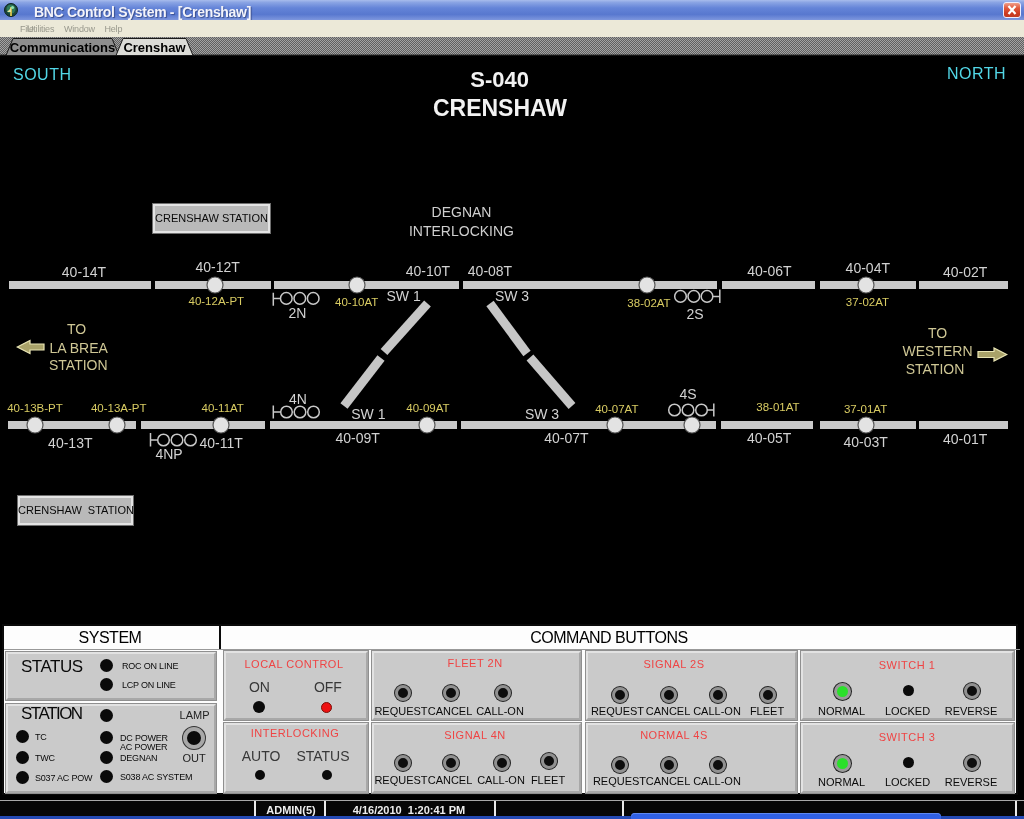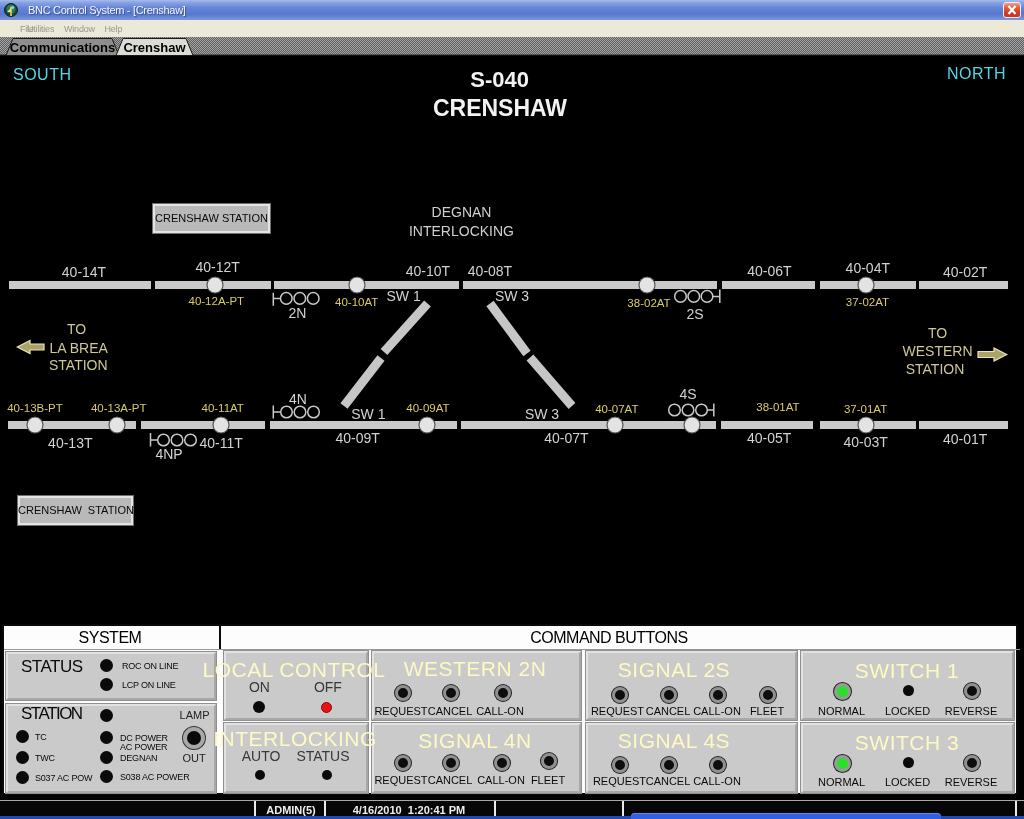--- a/index.html
+++ b/index.html
@@ -1,28 +1,28 @@
 <!DOCTYPE html>
 <html><head><meta charset="utf-8">
 <style>
 *{margin:0;padding:0;box-sizing:border-box}
 html,body{width:1024px;height:819px;background:#000;overflow:hidden;font-family:"Liberation Sans",sans-serif}
 #titlebar{position:absolute;left:0;top:0;width:1024px;height:20px;background:linear-gradient(180deg,#a8bcec 0%,#8aa4e4 12%,#6484d8 40%,#5878cf 72%,#7e97dd 100%)}
-#titletxt{position:absolute;left:28px;top:4px;font-size:11px;font-weight:normal;color:#f4f4fa;text-shadow:1px 1px 1px #3a4f8e;letter-spacing:-0.3px}
+#titletxt{position:absolute;left:34px;top:4px;font-size:14px;font-weight:bold;color:#f4f4fa;text-shadow:1px 1px 1px #3a4f8e;letter-spacing:-0.3px}
 #closebtn{position:absolute;right:3px;top:2px;width:18px;height:16px;border-radius:3px;border:1px solid #eef;background:linear-gradient(180deg,#f0a08c 0%,#e25a3e 35%,#cc3a20 75%,#c23a20 100%);color:#fff;font-size:12px;font-weight:bold;text-align:center;line-height:14px}
 #menubar{position:absolute;left:0;top:20px;width:1024px;height:17px;background:#ece9d8;font-size:9px;color:#98988c}
 #menubar span{position:absolute;top:4px;letter-spacing:-0.2px}
 #tabstrip{position:absolute;left:0;top:37px}
 #diagram{position:absolute;left:0;top:56px}
 .btn{position:absolute;background:#b9b9b9;border:1px solid #6f6f6f;box-shadow:inset 0 0 0 2px #e3e3e3;color:#0a0a0a;font-size:11px;text-align:center}
 #bpanel{position:absolute;left:2px;top:624px;width:1016px;height:171px;background:#fdfdfd;border:2px solid #0a0a0a}
 .hx{position:absolute;font-size:16px;color:#000;letter-spacing:-0.5px;text-align:center}
 .pnl{position:absolute;background:#cacaca;border:2px solid #e2e2e2;border-right-color:#a8a8a8;border-bottom-color:#a8a8a8;box-shadow:0 0 0 1px #8f8f8f}
 .ctr{position:absolute;transform:translateX(-50%);white-space:nowrap}
-.t16{font-size:21px;letter-spacing:0.5px;color:#fef9c3}
+.t16{font-size:11px;letter-spacing:0.5px;color:#ef4444}
 .t17{font-size:17px;letter-spacing:-0.5px;color:#0a0a0a;position:absolute}
 .t14{font-size:14px;color:#383838}
 .lbl{position:absolute;font-size:9px;letter-spacing:-0.2px;color:#0a0a0a;white-space:nowrap}
 .lbc{font-size:11px;color:#0a0a0a}
 .pushbtn{position:absolute;box-sizing:content-box;width:10px;height:10px;border-radius:50%;background:#0d0d0d;border:3px solid #919191;box-shadow:0 0 0 1px #222}
 .gled{position:absolute;box-sizing:content-box;width:11px;height:11px;border-radius:50%;background:#2ae02a;border:3px solid #9a9a9a;box-shadow:0 0 0 1px #222}
 .dot{position:absolute;border-radius:50%;background:#0a0a0a}
 .sled{position:absolute;width:13px;height:13px;border-radius:50%;background:#0a0a0a}
 #statusbar{position:absolute;left:0;top:800px;width:1024px;height:16px;background:#060606;border-top:1px solid #a8a8a8}
 .sep{position:absolute;top:801px;width:2px;height:15px;background:#e9e9e9}
@@ -208,35 +208,35 @@
 <div class="lbl" style="left:35px;top:752.5px">TWC</div>
 <div class="sled" style="left:16px;top:770.5px"></div>
 <div class="lbl" style="left:35px;top:772.5px">S037 AC POW</div>
 <div class="sled" style="left:100px;top:708.5px"></div>
 <div class="lbl" style="left:120px;top:742px">AC POWER</div>
 <div class="sled" style="left:100px;top:731px"></div>
 <div class="lbl" style="left:120px;top:733px">DC POWER</div>
 <div class="sled" style="left:100px;top:751px"></div>
 <div class="lbl" style="left:120px;top:753px">DEGNAN</div>
 <div class="sled" style="left:100px;top:770px"></div>
-<div class="lbl" style="left:120px;top:772px">S038 AC POWER</div>
+<div class="lbl" style="left:120px;top:772px">S038 AC SYSTEM</div>
 <div class="ctr" style="left:194.5px;top:709px;font-size:11px;color:#222">LAMP</div>
 <div style="position:absolute;box-sizing:content-box;left:183px;top:726.5px;width:14px;height:14px;border-radius:50%;background:#0a0a0a;border:4px solid #a8a8a8;box-shadow:0 0 0 1px #333"></div>
 <div class="ctr" style="left:194px;top:752px;font-size:11px;color:#222">OUT</div>
 <div class="ctr t16" style="left:294px;top:658px">LOCAL CONTROL</div>
 <div class="ctr t14" style="left:259.4px;top:679px">ON</div>
 <div class="ctr t14" style="left:327.9px;top:679px">OFF</div>
 <div class="dot" style="left:253.4px;top:701px;width:12px;height:12px"></div>
 <div style="position:absolute;box-sizing:content-box;left:321px;top:702px;width:9px;height:9px;border-radius:50%;background:#ee1111;border:1px solid #7a0f08"></div>
 <div class="ctr t16" style="left:295px;top:727px">INTERLOCKING</div>
 <div class="ctr t14" style="left:261px;top:748px">AUTO</div>
 <div class="ctr t14" style="left:323px;top:748px">STATUS</div>
 <div class="dot" style="left:254.7px;top:770.4px;width:10px;height:10px"></div>
 <div class="dot" style="left:321.5px;top:770.4px;width:10px;height:10px"></div>
-<div class="ctr t16" style="left:475px;top:656.5px">WESTERN 2N</div>
+<div class="ctr t16" style="left:475px;top:656.5px">FLEET 2N</div>
 <div class="pushbtn" style="left:394.5px;top:684.5px"></div>
 <div class="ctr lbc" style="left:401px;top:705px">REQUEST</div>
 <div class="pushbtn" style="left:442.5px;top:684.5px"></div>
 <div class="ctr lbc" style="left:450px;top:705px">CANCEL</div>
 <div class="pushbtn" style="left:494.5px;top:684.5px"></div>
 <div class="ctr lbc" style="left:500px;top:705px">CALL-ON</div>
 <div class="ctr t16" style="left:475px;top:729px">SIGNAL 4N</div>
 <div class="pushbtn" style="left:394.5px;top:754.5px"></div>
 <div class="ctr lbc" style="left:401px;top:774px">REQUEST</div>
 <div class="pushbtn" style="left:442.5px;top:754.5px"></div>
@@ -247,21 +247,21 @@
 <div class="ctr lbc" style="left:548px;top:774px">FLEET</div>
 <div class="ctr t16" style="left:674px;top:658px">SIGNAL 2S</div>
 <div class="pushbtn" style="left:612px;top:686.5px"></div>
 <div class="ctr lbc" style="left:617.5px;top:705px">REQUEST</div>
 <div class="pushbtn" style="left:660.5px;top:686.5px"></div>
 <div class="ctr lbc" style="left:668px;top:705px">CANCEL</div>
 <div class="pushbtn" style="left:709.5px;top:686.5px"></div>
 <div class="ctr lbc" style="left:717px;top:705px">CALL-ON</div>
 <div class="pushbtn" style="left:759.5px;top:686.5px"></div>
 <div class="ctr lbc" style="left:767px;top:705px">FLEET</div>
-<div class="ctr t16" style="left:674px;top:729px">SIGNAL 4S</div>
+<div class="ctr t16" style="left:674px;top:729px">NORMAL 4S</div>
 <div class="pushbtn" style="left:612px;top:756.5px"></div>
 <div class="ctr lbc" style="left:619.5px;top:774.5px">REQUEST</div>
 <div class="pushbtn" style="left:660.5px;top:756.5px"></div>
 <div class="ctr lbc" style="left:668px;top:774.5px">CANCEL</div>
 <div class="pushbtn" style="left:709.5px;top:756.5px"></div>
 <div class="ctr lbc" style="left:717px;top:774.5px">CALL-ON</div>
 <div class="ctr t16" style="left:907px;top:659px">SWITCH 1</div>
 <div class="gled" style="left:834px;top:682.5px"></div>
 <div class="ctr lbc" style="left:841.5px;top:705px">NORMAL</div>
 <div class="dot" style="left:902.5px;top:684.5px;width:11px;height:11px"></div>

